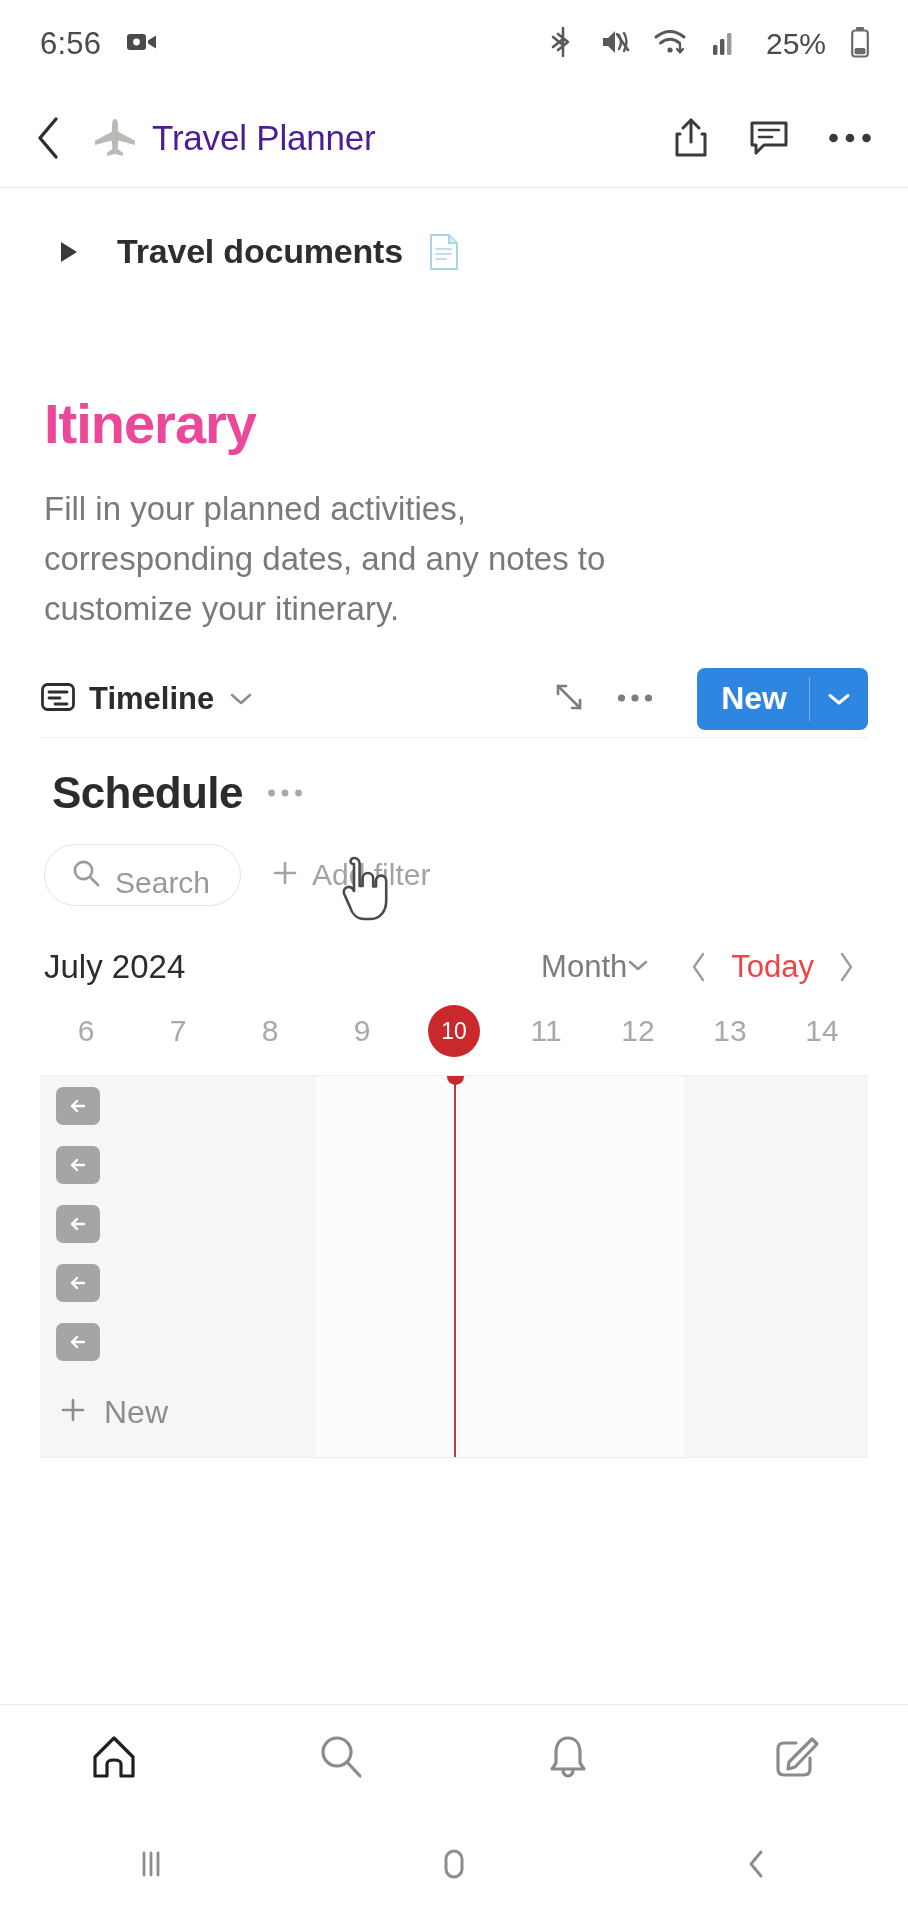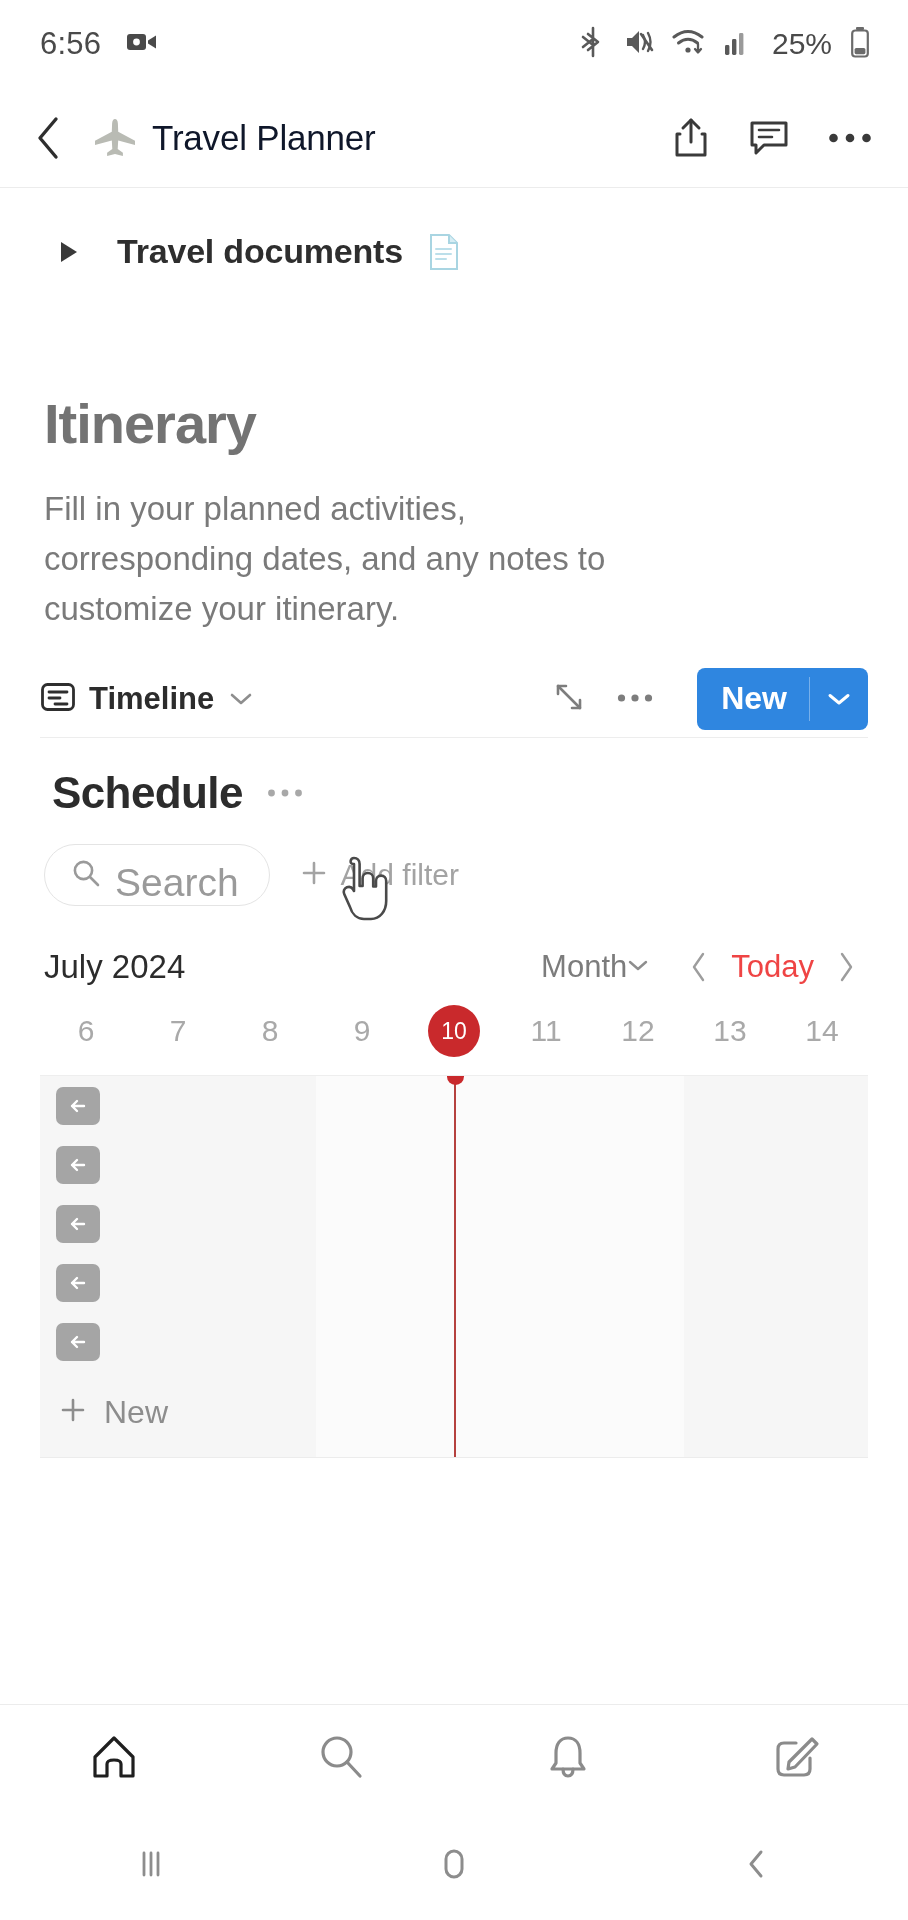--- a/index.html
+++ b/index.html
@@ -14,35 +14,35 @@
 
   
   .statusbar {
     height: 88px; flex: 0 0 88px;
     display: flex; align-items: center;
     padding: 0 38px 0 40px;
     color: #5b5b5b;
   }
   .sb-left { display: flex; align-items: center; gap: 26px; }
   .sb-time { font-size: 31px; color: #4a4a4a; letter-spacing: .2px; }
-  .sb-right { margin-left: auto; display: flex; align-items: center; gap: 18px; }
+  .sb-right { margin-left: auto; display: flex; align-items: center; gap: 24px; }
   .sb-pct { font-size: 30px; color: #4a4a4a; margin-left: 4px; }
   .sb-ico { display: block; }
 
   
   .appbar {
     height: 100px; flex: 0 0 100px;
     display: flex; align-items: center;
     padding: 0 36px 0 22px;
     border-bottom: 1px solid #ececec;
   }
   .back-chev { width: 54px; height: 54px; display: flex; align-items: center; justify-content: center; }
   .plane-ico { margin: 0 14px 0 16px; display: flex; align-items: center; }
   .app-title {
-    font-size: 35px; color: #0f172a; font-weight: 400; letter-spacing: -.2px;
+    font-size: 35px; color: #4c1d95; font-weight: 400; letter-spacing: -.2px;
     white-space: nowrap;
   }
   .appbar-actions { margin-left: auto; display: flex; align-items: center; gap: 38px; }
   .appbar-actions > div { display: flex; align-items: center; justify-content: center; }
 
   
   .content { flex: 1 1 auto; overflow: hidden; position: relative; }
 
   .toggle-row {
     display: flex; align-items: center;
@@ -52,21 +52,21 @@
     width: 34px; display: flex; align-items: center; justify-content: flex-start;
     margin-right: 20px;
   }
   .toggle-label {
     font-size: 34px; font-weight: 700; color: #2e2e2e; letter-spacing: -.2px;
   }
   .toggle-doc-ico { margin-left: 18px; display: flex; align-items: center; }
 
   .h1-itinerary {
     margin: 120px 0 0 44px;
-    font-size: 56px; font-weight: 700; color: #737373; letter-spacing: -1px;
+    font-size: 56px; font-weight: 700; color: #ec4899; letter-spacing: -1px;
   }
   .desc {
     margin: 28px 44px 0 44px;
     font-size: 33px; line-height: 1.52; color: #7a7a7a; font-weight: 400;
     max-width: 640px;
   }
 
   
   .viewbar {
     margin: 30px 40px 0 40px;
@@ -96,21 +96,21 @@
   .sched-row { display: flex; align-items: center; padding: 30px 4px 0 52px; }
   .sched-title { font-size: 44px; font-weight: 700; color: #2c2c2c; letter-spacing: -.6px; }
   .sched-dots { margin-left: 24px; display: flex; align-items: center; }
 
   .filter-row { display: flex; align-items: center; padding: 26px 0 0 44px; position: relative; }
   .search-pill {
     display: flex; align-items: center; gap: 14px;
     border: 1px solid #e4e4e4; border-radius: 40px;
     height: 62px; padding: 0 30px 0 26px; background: #fff;
   }
-  .search-pill-text { font-size: 39px; color: #9a9a9a; margin-top: 15px; }
+  .search-pill-text { font-size: 30px; color: #9a9a9a; margin-top: 15px; }
   .add-filter { display: flex; align-items: center; gap: 13px; margin-left: 30px; }
   .add-filter-text { font-size: 30px; color: #a3a3a3; }
 
   .cursor-hand { position: absolute; left: 340px; top: 38px; pointer-events: none; }
 
   
   .cal-head { display: flex; align-items: center; padding: 42px 40px 0 44px; }
   .cal-month { font-size: 33px; font-weight: 400; color: #2c2c2c; }
   .cal-nav { margin-left: auto; display: flex; align-items: center; gap: 0; }
   .cal-scale { display: flex; align-items: center; gap: 0; margin-right: 28px; }

